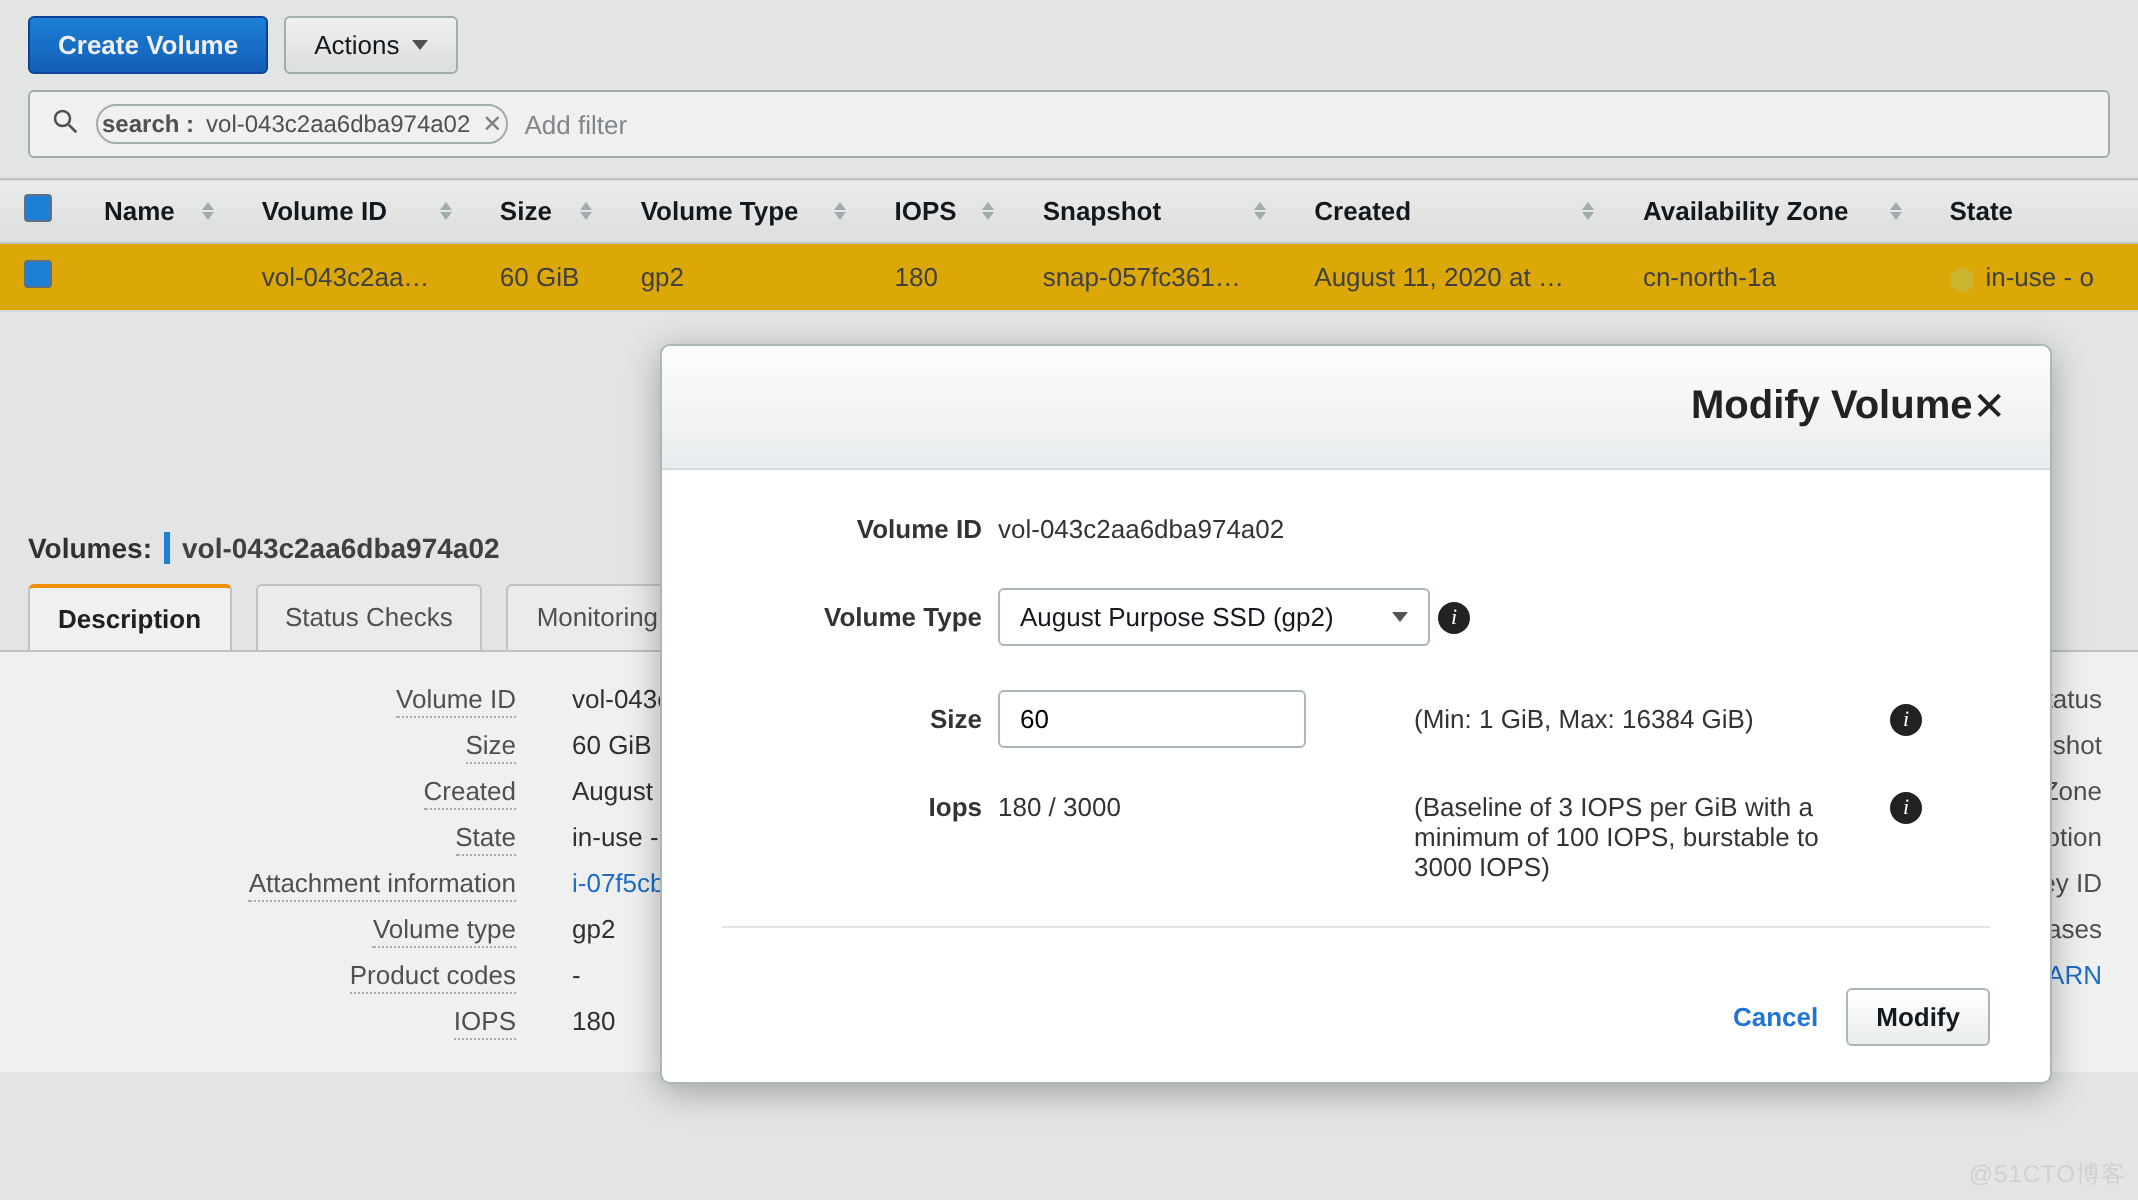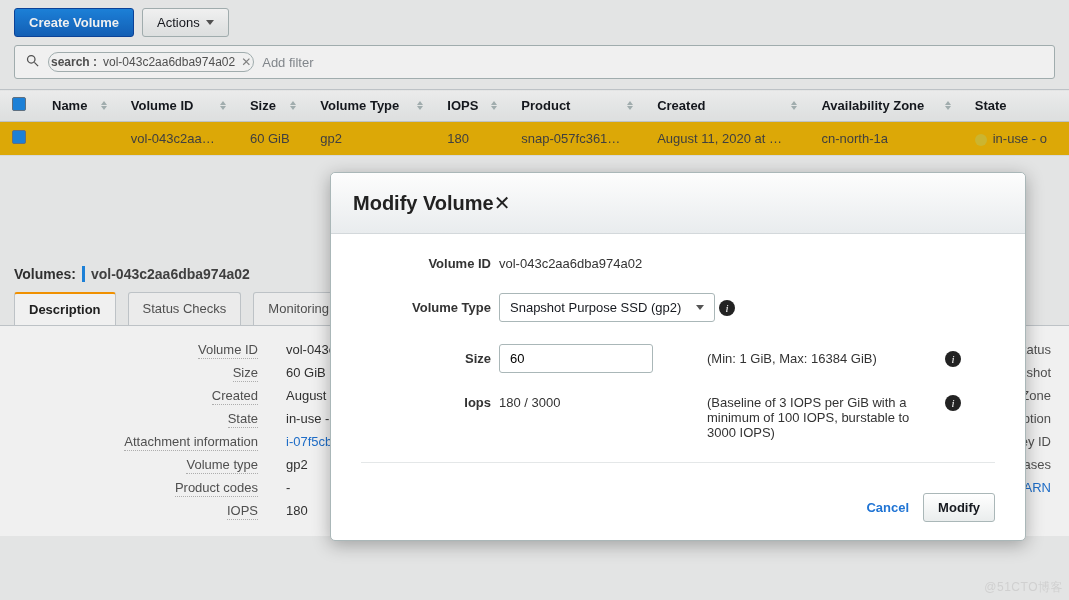--- a/index.html
+++ b/index.html
@@ -45,21 +45,21 @@
   .tab { padding:8px 14px; border:1px solid #c9cfd3; border-bottom:none; border-radius:3px 3px 0 0; background:#fafafa; color:#555; cursor:pointer; }
   .tab.active { background:#fff; color:#222; font-weight:700; border-top:2px solid #ff9900; }
   .detail-grid { display:grid; grid-template-columns: 250px 1fr 1fr; gap:6px 22px; padding:16px 14px; background:#fff; border-top:none; }
   .lbl { text-align:right; color:#555; border-bottom:1px dotted #b8b8b8; padding-bottom:1px; display:inline-block; }
   .lbl-cell { text-align:right; padding-right:6px; }
   .val { color:#333; }
   .val.link { color:#2074d4; }
   .right-col { display:flex; flex-direction:column; gap:8px; align-items:flex-end; padding-right:4px; color:#555; }
   
   .modal { position:absolute; left:330px; top:172px; width:696px; background:#fff; border:1px solid #aab7b8; border-radius:5px; box-shadow:0 4px 18px rgba(0,0,0,.3); }
-  .modal-header { display:flex; justify-content:flex-start; align-items:center; padding:18px 22px; background:linear-gradient(#fdfdfd,#e9ecee); border-bottom:1px solid #d3d8db; border-radius:5px 5px 0 0; }
+  .modal-header { display:flex; justify-content:flex-end; align-items:center; padding:18px 22px; background:linear-gradient(#fdfdfd,#e9ecee); border-bottom:1px solid #d3d8db; border-radius:5px 5px 0 0; }
   .modal-header h2 { font-size:20px; font-weight:700; color:#222; }
   .close { font-size:20px; cursor:pointer; color:#222; }
   .modal-body { padding:22px 30px 10px; }
   .form-row { display:grid; grid-template-columns: 130px 200px 230px 30px; gap:8px; align-items:center; margin-bottom:22px; }
   .form-label { text-align:right; font-weight:700; color:#333; }
   .plain { color:#333; }
   .select { display:flex; justify-content:space-between; align-items:center; padding:6px 10px; border:1px solid #aab7b8; border-radius:3px; width:216px; background:#fff; cursor:pointer; }
   .input { padding:6px 10px; border:1px solid #aab7b8; border-radius:3px; width:154px; background:#fff; font-size:13px; }
   .hint { font-size:13px; color:#333; }
   .info-icon { width:16px;height:16px;border-radius:50%;background:#222;color:#fff;font-family:Georgia,serif;font-style:italic;font-size:11px;display:inline-flex;align-items:center;justify-content:center; }
@@ -138,21 +138,21 @@
           <div class="th-wrap">
             <span>IOPS</span>
             <span class="sort">
               <span class="up"></span>
               <span class="dn"></span>
             </span>
           </div>
         </th>
       <th>
           <div class="th-wrap">
-            <span>Product</span>
+            <span>Snapshot</span>
             <span class="sort">
               <span class="up"></span>
               <span class="dn"></span>
             </span>
           </div>
         </th>
       <th>
           <div class="th-wrap">
             <span>Created</span>
             <span class="sort">
@@ -250,21 +250,21 @@
   <div class="modal-body">
 
     <div class="form-row">
       <div class="form-label">Volume ID</div>
       <div class="plain" style="grid-column:2/5">vol-043c2aa6dba974a02</div>
     </div>
 
     <div class="form-row">
       <div class="form-label">Volume Type</div>
       <div class="select">
-        <span>Snapshot Purpose SSD (gp2)</span>
+        <span>August Purpose SSD (gp2)</span>
         <span class="caret"></span>
       </div>
       <div></div>
       <span class="info-icon" style="justify-self:start;margin-left:-226px">i</span>
     </div>
 
     <div class="form-row">
       <div class="form-label">Size</div>
       <input class="input" value="60" style="">
       <div class="hint">(Min: 1 GiB, Max: 16384 GiB)</div>

